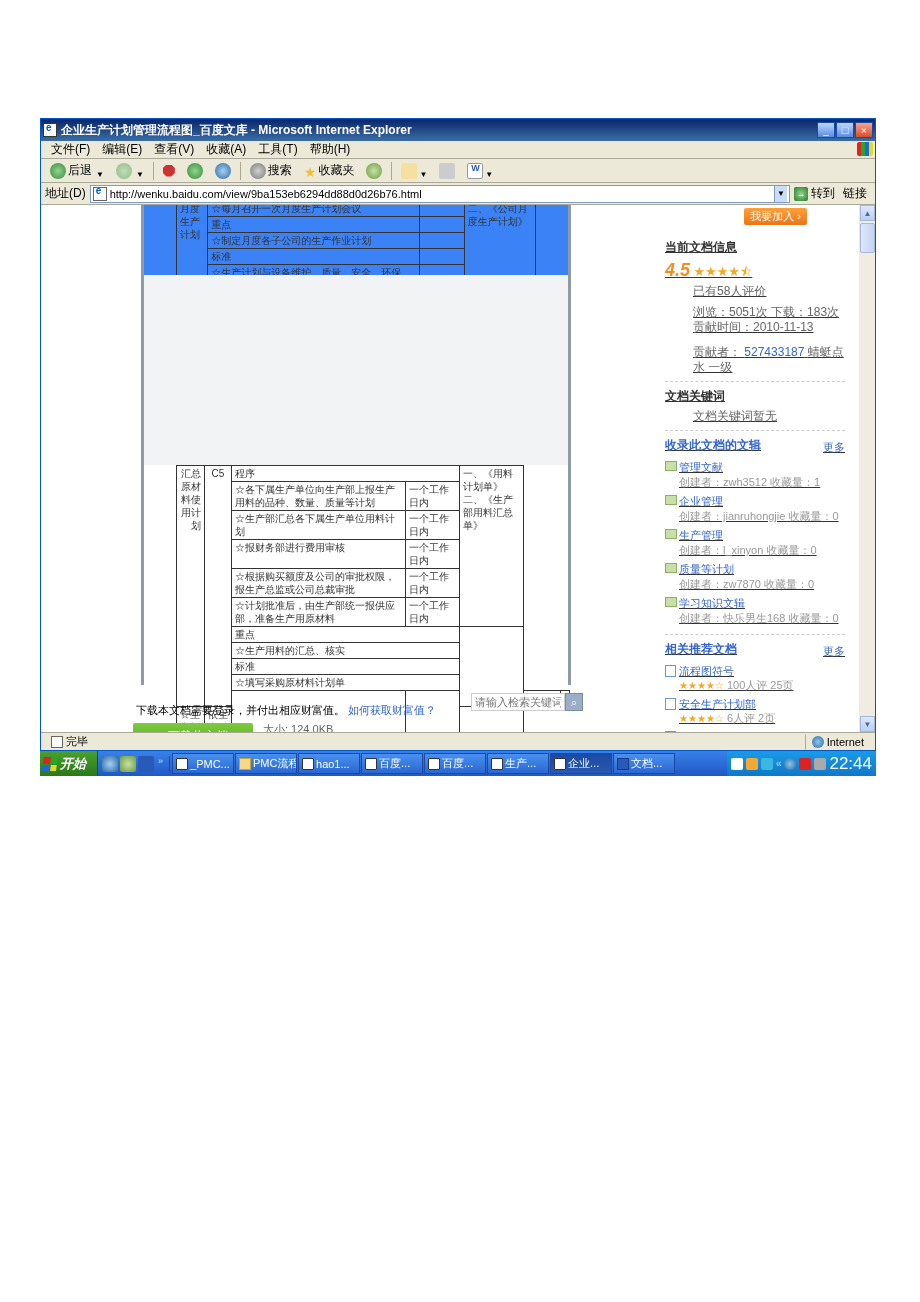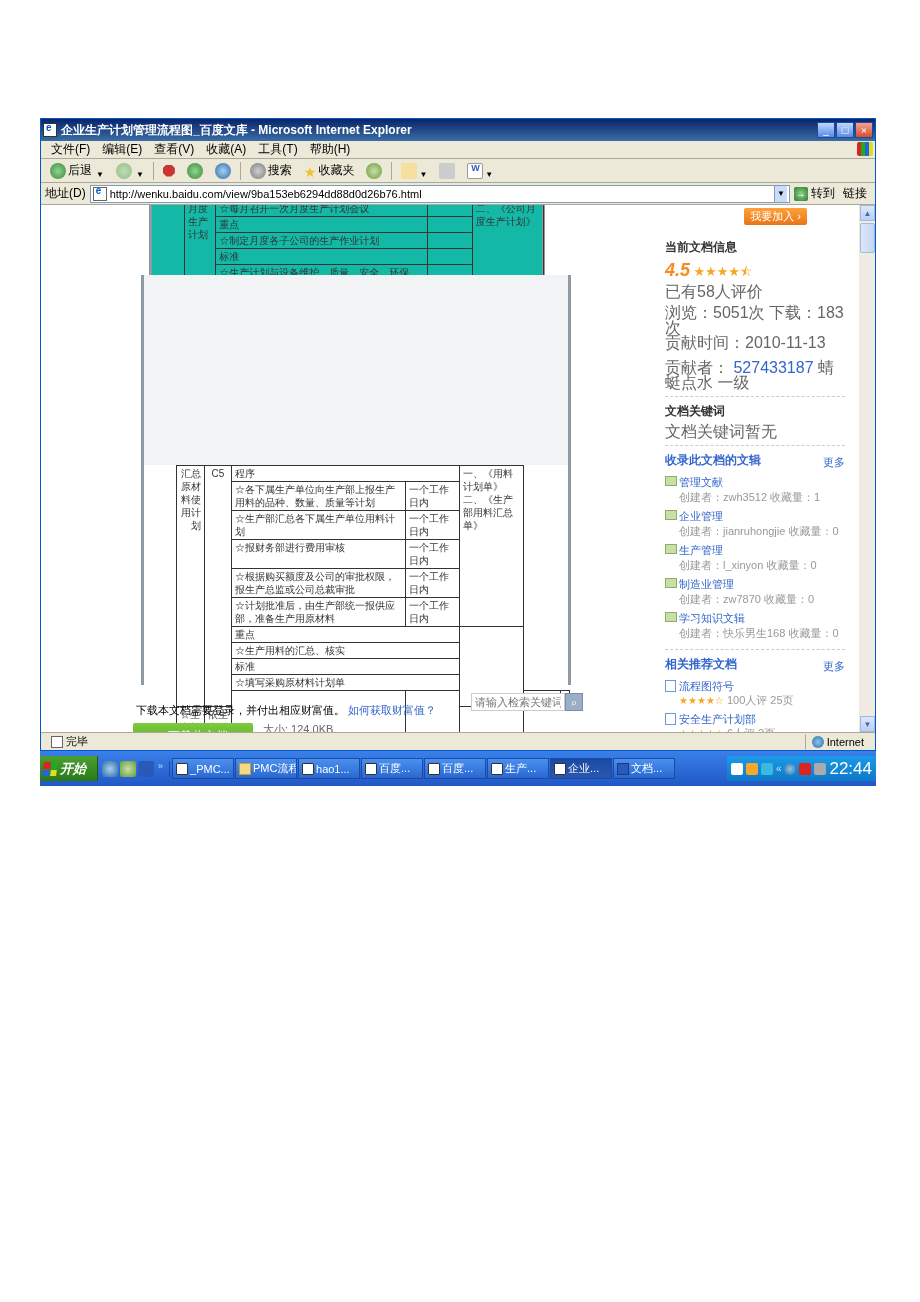--- a/index.html
+++ b/index.html
@@ -33,58 +33,58 @@
 .addr-text{flex:1;font-size:11px;color:#000;}
 .addr-drop{width:13px;height:16px;background:#c9dcfa;border-left:1px solid #7f9db9;display:flex;align-items:center;justify-content:center;font-size:8px;}
 .go-btn{display:flex;align-items:center;gap:3px;cursor:pointer;}
 .go-ico{width:14px;height:14px;background:radial-gradient(#8fd48f,#2a7a2a);border-radius:2px;display:flex;align-items:center;justify-content:center;color:#fff;font-size:9px;}
 .content-area{position:absolute;top:86px;left:0;right:0;bottom:18px;background:#fff;overflow:hidden;}
 .scrollbar-v{position:absolute;right:0;top:86px;bottom:18px;width:16px;background:#f0ece3;border-left:1px solid #ece9d8;}
 .scroll-up,.scroll-dn{height:16px;background:linear-gradient(#dde7fb,#b9cff5);border:1px solid #a5b8d5;display:flex;align-items:center;justify-content:center;font-size:8px;color:#4a6a9a;}
 .scroll-thumb{position:absolute;top:18px;left:0;right:0;height:30px;background:linear-gradient(90deg,#dde7fb,#c3d5f3);border:1px solid #a5b8d5;border-radius:2px;}
 .scroll-dn{position:absolute;bottom:0;width:100%;}
 .doc-main{position:absolute;left:0;top:0;width:540px;bottom:0;}
-.doc-page{position:absolute;left:108px;top:0;width:396px;background:#14b8a6;border-left:3px solid #8f9aa3;border-right:3px solid #8f9aa3;}
+.doc-page{position:absolute;left:100px;top:0;width:430px;background:#3b82f6;border-left:3px solid #8f9aa3;border-right:3px solid #8f9aa3;}
 .doc-table{position:absolute;top:-5px;left:32px;width:360px;border-collapse:collapse;font-size:10px;color:#333;}
 .doc-table td{border:1px solid #333;padding:1px 3px;vertical-align:top;line-height:13px;}
 .gap{height:190px;background:#f1f3f5;position:absolute;left:100px;top:70px;width:430px;border-left:3px solid #8f9aa3;border-right:3px solid #8f9aa3;}
 .doc-page2{position:absolute;left:100px;top:260px;width:430px;height:220px;background:#fff;border-left:3px solid #8f9aa3;border-right:3px solid #8f9aa3;}
 .doc-table2{position:absolute;top:0;left:32px;width:394px;border-collapse:collapse;font-size:10px;color:#333;}
 .doc-table2 td{border:1px solid #333;padding:1px 3px;vertical-align:top;line-height:13px;}
 .search-row{position:absolute;left:430px;top:473px;display:flex;margin-top:15px;}
 .search-in{width:94px;height:18px;border:1px solid #ccc;padding:0 3px;font-size:11px;color:#aaa;}
 .search-btn{width:18px;height:18px;background:#9aaec7;color:#fff;display:flex;align-items:center;justify-content:center;font-size:11px;border:1px solid #7a8ea7;cursor:pointer;}
 .dl-row{position:absolute;left:95px;top:498px;font-size:11px;}
 .dl-row a{color:#36c;text-decoration:none;}
 .dl-btn{position:absolute;left:92px;top:518px;width:120px;height:26px;background:linear-gradient(#7ecb3e,#4fa51e);color:#fff;display:flex;align-items:center;justify-content:center;font-size:12px;gap:4px;border-radius:2px;cursor:pointer;}
 .dl-meta{position:absolute;left:222px;top:517px;font-size:11px;color:#666;line-height:14px;}
 .sidebar{position:absolute;right:30px;top:0;width:180px;font-size:12px;color:#333;}
-.side-box{border-bottom:1px dashed #ccc;padding:6px 0;}
+.side-box{border-bottom:1px dashed #ccc;padding:6px 0;text-decoration:underline;}
 .side-h{font-weight:bold;margin-bottom:4px;}
 .join-btn{position:absolute;right:38px;top:3px;background:linear-gradient(#ffa03a,#e87518);color:#fff;padding:1px 6px;font-size:11px;border-radius:2px;cursor:pointer;}
 .rating-num{color:#f68b1f;font-weight:bold;font-size:18px;font-style:italic;}
 .stars{color:#f6a623;font-size:13px;}
-.meta-line{color:#666;font-size:16px;line-height:15px;}
+.meta-line{color:#666;font-size:12px;line-height:15px;margin-left:28px;}
 .link{color:#36c;cursor:pointer;}
 .list-hd{display:flex;justify-content:space-between;align-items:center;}
 .more{color:#36c;font-size:11px;}
 .folder-item{padding:2px 0 2px 14px;position:relative;font-size:11px;line-height:15px;}
 .folder-item::before{content:"";position:absolute;left:0;top:3px;width:10px;height:8px;background:#c8e0a8;border:1px solid #8ab060;}
 .folder-sub{color:#999;font-size:11px;}
 .rel-item{padding:2px 0 2px 14px;position:relative;font-size:11px;line-height:14px;}
 .rel-item::before{content:"";position:absolute;left:0;top:3px;width:9px;height:10px;background:#fff;border:1px solid #6a9ad0;}
 .rel-stars{color:#f6a623;font-size:10px;}
 .rel-meta{color:#999;}
 .statusbar{position:absolute;bottom:0;left:0;right:0;height:18px;background:#ece9d8;border-top:1px solid #aca899;display:flex;align-items:center;padding:0 4px;font-size:11px;}
 .status-sec{border:1px solid transparent;border-left:1px solid #aca899;padding:0 6px;height:16px;display:flex;align-items:center;gap:3px;}
 .status-sec:first-child{border-left:none;flex:0 0 auto;text-align:right;}
 .status-fill{flex:1;}
 .globe{width:12px;height:12px;background:radial-gradient(#8ac8e8,#2a6aa8);border-radius:50%;}
 .doc-ico{width:12px;height:12px;background:#fff;border:1px solid #666;}
-.taskbar{position:absolute;left:40px;top:751px;width:836px;height:35px;background:linear-gradient(#3a80e8,#2058c6);display:flex;align-items:center;font-family:Tahoma,sans-serif;font-size:11px;}
+.taskbar{position:absolute;left:40px;top:751px;width:836px;height:25px;background:linear-gradient(#3a80e8,#2058c6);display:flex;align-items:center;font-family:Tahoma,sans-serif;font-size:11px;}
 .start-btn{height:25px;width:58px;background:linear-gradient(#4aa030,#2a7818);color:#fff;display:flex;align-items:center;gap:3px;padding-left:3px;font-style:italic;font-weight:bold;border-right:1px solid #1a5a10;cursor:pointer;font-size:13px;}
 .win-logo{width:14px;height:14px;display:grid;grid-template:1fr 1fr/1fr 1fr;gap:1px;transform:skewX(-8deg);}
 .win-logo span{display:block;}
 .win-logo span:nth-child(1){background:#d22;}
 .win-logo span:nth-child(2){background:#2a2;}
 .win-logo span:nth-child(3){background:#26d;}
 .win-logo span:nth-child(4){background:#dd2;}
 .ql{display:flex;gap:2px;padding:0 4px;border-right:1px solid #1a4aa3;}
 .ql-ico{width:16px;height:16px;border-radius:2px;cursor:pointer;}
 .tasks{display:flex;gap:1px;flex:1;padding:0 2px;overflow:hidden;}
@@ -304,21 +304,21 @@
       </div>
       <div class="side-box">
         <div class="list-hd">
             <span class="side-h" style="color:#36c">收录此文档的文辑</span>
             <span class="more">更多</span>
           </div>
         <div id="folders-list">
             <div class="folder-item"><span class="link">管理文献</span><br><span class="folder-sub">创建者：zwh3512  收藏量：1</span></div>
             <div class="folder-item"><span class="link">企业管理</span><br><span class="folder-sub">创建者：jianruhongjie  收藏量：0</span></div>
             <div class="folder-item"><span class="link">生产管理</span><br><span class="folder-sub">创建者：l_xinyon  收藏量：0</span></div>
-            <div class="folder-item"><span class="link">制造业管理</span><br><span class="folder-sub">创建者：zw7870  收藏量：0</span></div>
+            <div class="folder-item"><span class="link">质量等计划</span><br><span class="folder-sub">创建者：zw7870  收藏量：0</span></div>
             <div class="folder-item"><span class="link">学习知识文辑</span><br><span class="folder-sub">创建者：快乐男生168  收藏量：0</span></div>
           </div>
       </div>
       <div class="side-box" style="border:none">
         <div class="list-hd">
             <span class="side-h" style="color:#36c">相关推荐文档</span>
             <span class="more">更多</span>
           </div>
         <div id="rel-list">
             <div class="rel-item"><span class="link">流程图符号</span><br><span class="rel-stars">★★★★☆</span> <span class="rel-meta">100人评   25页</span></div>

